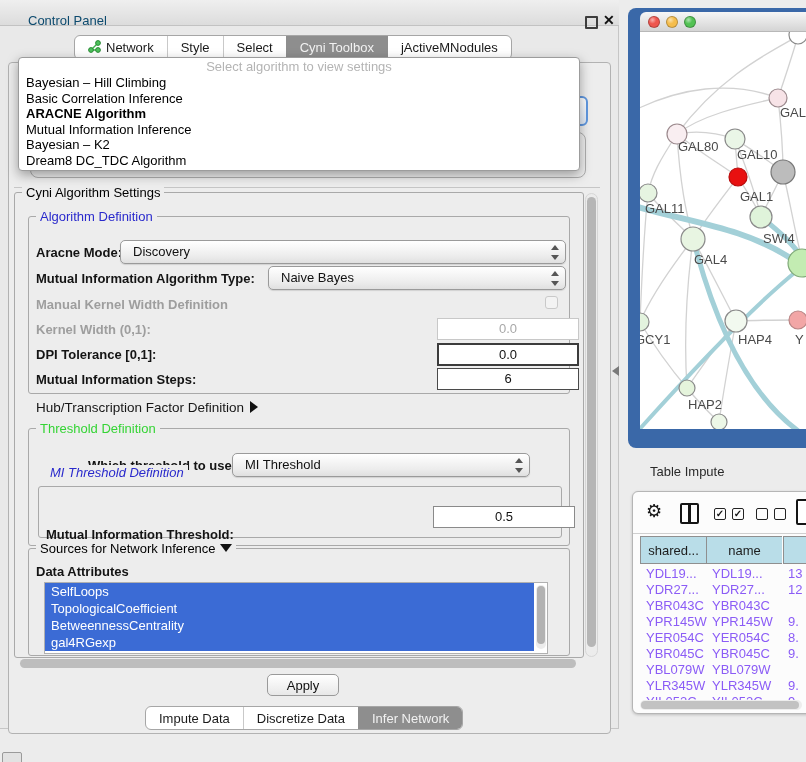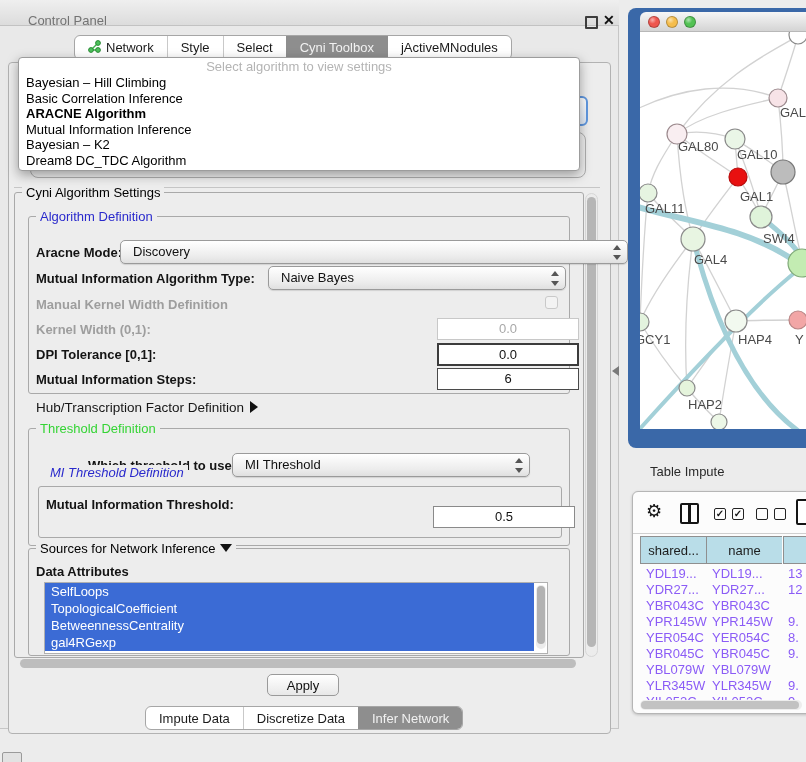--- a/index.html
+++ b/index.html
@@ -2,21 +2,21 @@
 <html><head>
 <meta charset="utf-8">
 <style>
   html,body{margin:0;padding:0;background:#ececec;font-family:"Liberation Sans",sans-serif;}
   .desktop{position:relative;width:806px;height:762px;overflow:hidden;background:#ececec;}
   .abs{position:absolute;}
 
   
   .cp-win{left:0;top:8;width:619px;height:729px;background:#e9e9e9;border:1px solid #c6c6c6;border-left:none;box-sizing:border-box;}
   .cp-titlebar{left:0;top:8;width:619px;height:26px;background:linear-gradient(#efefef,#dcdcdc);border-bottom:1px solid #c2c2c2;box-sizing:border-box;}
-  .cp-title-text{left:28px;top:13px;font-size:13px;color:#737373;}
+  .cp-title-text{left:28px;top:13px;font-size:13px;color:#0c4a6e;}
   .float-btn{left:585px;top:16px;width:9px;height:9px;border:2px solid #3d3d3d;border-radius:1px;}
   .close-btn{left:603px;top:12px;font-size:14px;font-weight:700;color:#111;}
   .cp-inner{left:8px;top:62px;width:603px;height:672px;background:#ededed;border:1px solid #b2b2b2;border-radius:4px;box-sizing:border-box;}
 
   
   .tabbar{display:flex;background:#fff;border:1px solid #a6a6a6;border-radius:6px;overflow:hidden;box-sizing:border-box;}
   .top-tabs{left:74px;top:35px;height:25px;z-index:5;}
   .bot-tabs{left:145px;top:706px;height:24px;z-index:5;}
   .tab{display:flex;align-items:center;gap:5px;padding:0 13px;font-size:13px;color:#1a1a1a;border-left:1px solid #c9c9c9;white-space:nowrap;cursor:default;}
   .tab:first-child{border-left:none;}
@@ -149,21 +149,21 @@
   <div class="abs grp" style="left:14px;top:192px;width:570px;height:466px;"></div>
   <span class="abs g-title" style="left:22px;top:185px;">Cyni Algorithm Settings</span>
   <div class="abs vscroll">
       <div class="vthumb"></div>
     </div>
 
   <div class="abs grp" style="left:28px;top:216px;width:542px;height:178px;"></div>
   <span class="abs g-title blue" style="left:36px;top:209px;">Algorithm Definition</span>
 
   <span class="abs lbl" style="left:36px;top:245px;">Aracne Mode:</span>
-  <div class="abs combo" style="left:120px;top:240px;width:508px;">
+  <div class="abs combo" style="left:120px;top:240px;width:446px;">
     <span>Discovery</span>
     <span class="spin"></span>
   </div>
 
   <span class="abs lbl" style="left:36px;top:271px;">Mutual Information Algorithm Type:</span>
   <div class="abs combo" style="left:268px;top:266px;width:298px;">
     <span>Naive Bayes</span>
     <span class="spin"></span>
   </div>
 
@@ -188,21 +188,21 @@
 
   <span class="abs lbl" style="left:88px;top:458px;">Which threshold to use:</span>
   <div class="abs combo" style="left:232px;top:453px;width:298px;">
     <span>MI Threshold</span>
     <span class="spin"></span>
   </div>
 
   <div class="abs grp" style="left:38px;top:486px;width:524px;height:52px;"></div>
   <span class="abs g-title blue" style="left:46px;top:465px;font-style:italic;">MI Threshold Definition</span>
 
-  <span class="abs lbl" style="left:46px;top:497px;">Mutual Information Threshold:</span>
+  <span class="abs lbl" style="left:46px;top:527px;">Mutual Information Threshold:</span>
   <div class="abs tf thin" style="left:420px;top:506px;width:142px;height:22px;">0.5</div>
 
   <div class="abs grp" style="left:28px;top:548px;width:542px;height:108px;"></div>
   <span class="abs g-title" style="left:36px;top:541px;">
     <span>Sources for Network Inference</span><span class="tri-down"></span>
   </span>
   <span class="abs lbl" style="left:36px;top:564px;">Data Attributes</span>
   <div class="abs listbox">
     <div id="attr-items">
         <div class="attr-row">SelfLoops</div>

